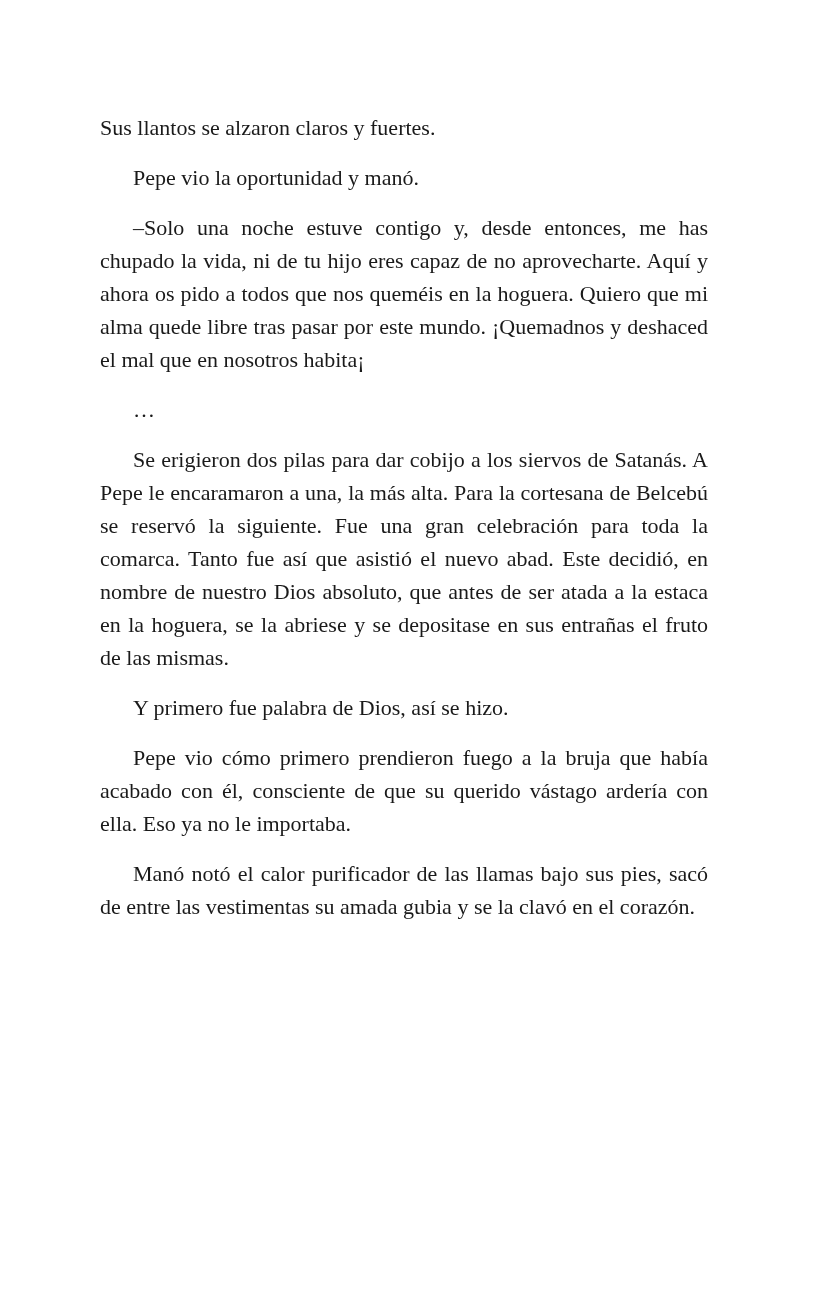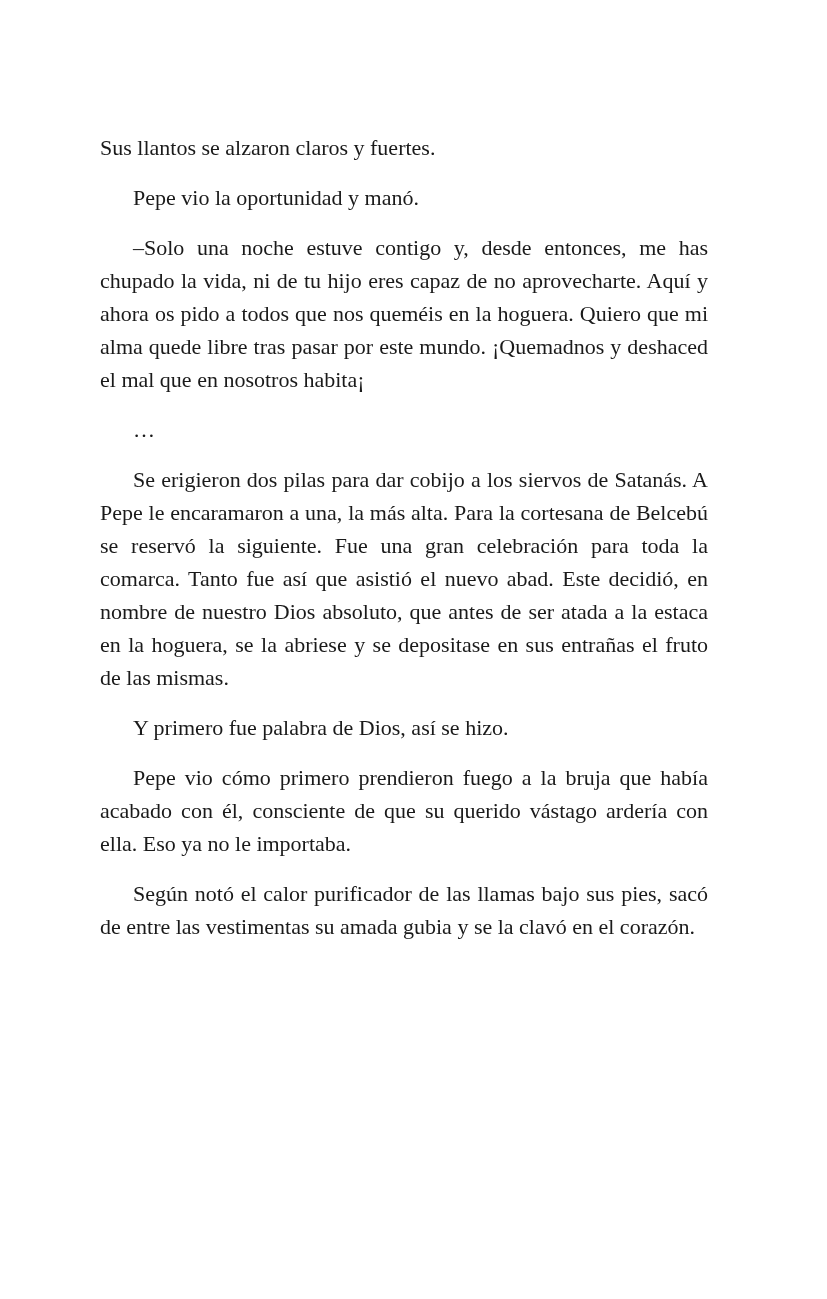--- a/index.html
+++ b/index.html
@@ -14,21 +14,20 @@
   body {
     width: 827px;
     height: 1299px;
     background: var(--background, #ffffff);
     overflow: hidden;
   }
   .book-page {
     width: 827px;
     height: 932px;
     background: var(--background, #ffffff);
-    margin-top: 20px;
   }
   .page-content {
     padding: 111px 119px 0 100px; 
     font-family: "Liberation Serif", serif;
     font-size: 22px;
     line-height: 33px;
     color: var(--text, #1a1a1a);
     text-align: justify;
     hyphens: none;
     -webkit-hyphens: none;
@@ -49,15 +48,15 @@
 
 <div class="book-page">
   <div class="page-content">
     <p class="no-indent">Sus llantos se alzaron claros y fuertes.</p>
     <p>Pepe vio la oportunidad y manó.</p>
     <p>–Solo una noche estuve contigo y, desde entonces, me has chupado la vida, ni de tu hijo eres capaz de no aprovecharte. Aquí y ahora os pido a todos que nos queméis en la hoguera. Quiero que mi alma quede libre tras pasar por este mundo. ¡Quemadnos y deshaced el mal que en nosotros habita¡</p>
     <p class="section-break">…</p>
     <p>Se erigieron dos pilas para dar cobijo a los siervos de Satanás. A Pepe le encaramaron a una, la más alta. Para la cortesana de Belcebú se reservó la siguiente. Fue una gran celebración para toda la comarca. Tanto fue así que asistió el nuevo abad. Este decidió, en nombre de nuestro Dios absoluto, que antes de ser atada a la estaca en la hoguera, se la abriese y se depositase en sus entrañas el fruto de las mismas.</p>
     <p>Y primero fue palabra de Dios, así se hizo.</p>
     <p>Pepe vio cómo primero prendieron fuego a la bruja que había acabado con él, consciente de que su querido vástago ardería con ella. Eso ya no le importaba.</p>
-    <p>Según notó el calor purificador de las llamas bajo sus pies, sacó de entre las vestimentas su amada gubia y se la clavó en el corazón.</p>
+    <p>Manó notó el calor purificador de las llamas bajo sus pies, sacó de entre las vestimentas su amada gubia y se la clavó en el corazón.</p>
   </div>
 </div>
 
 </body></html>

